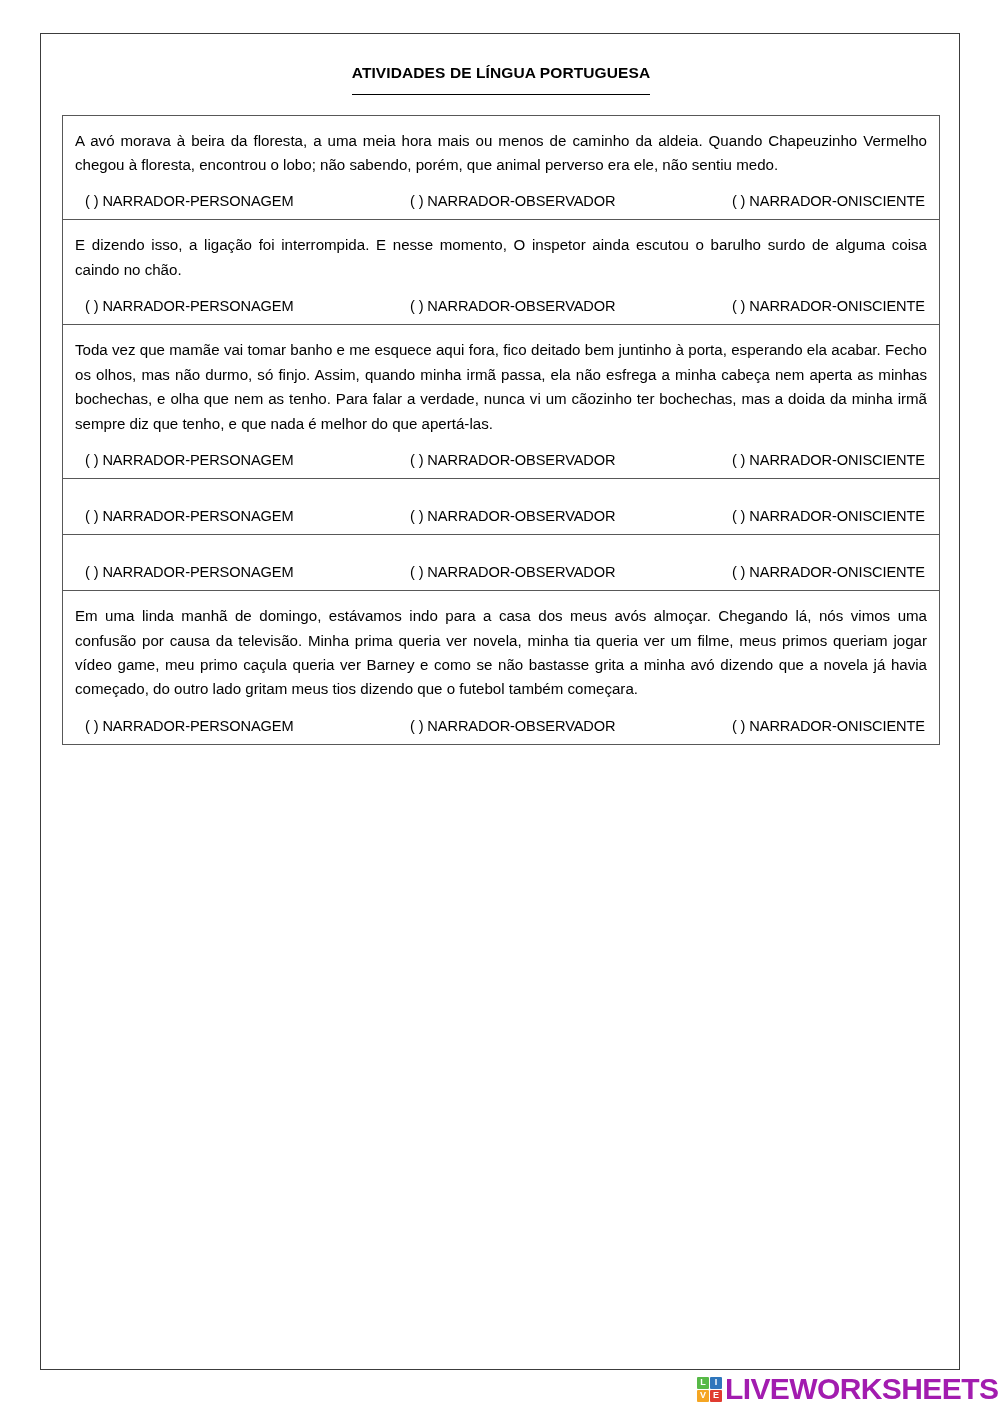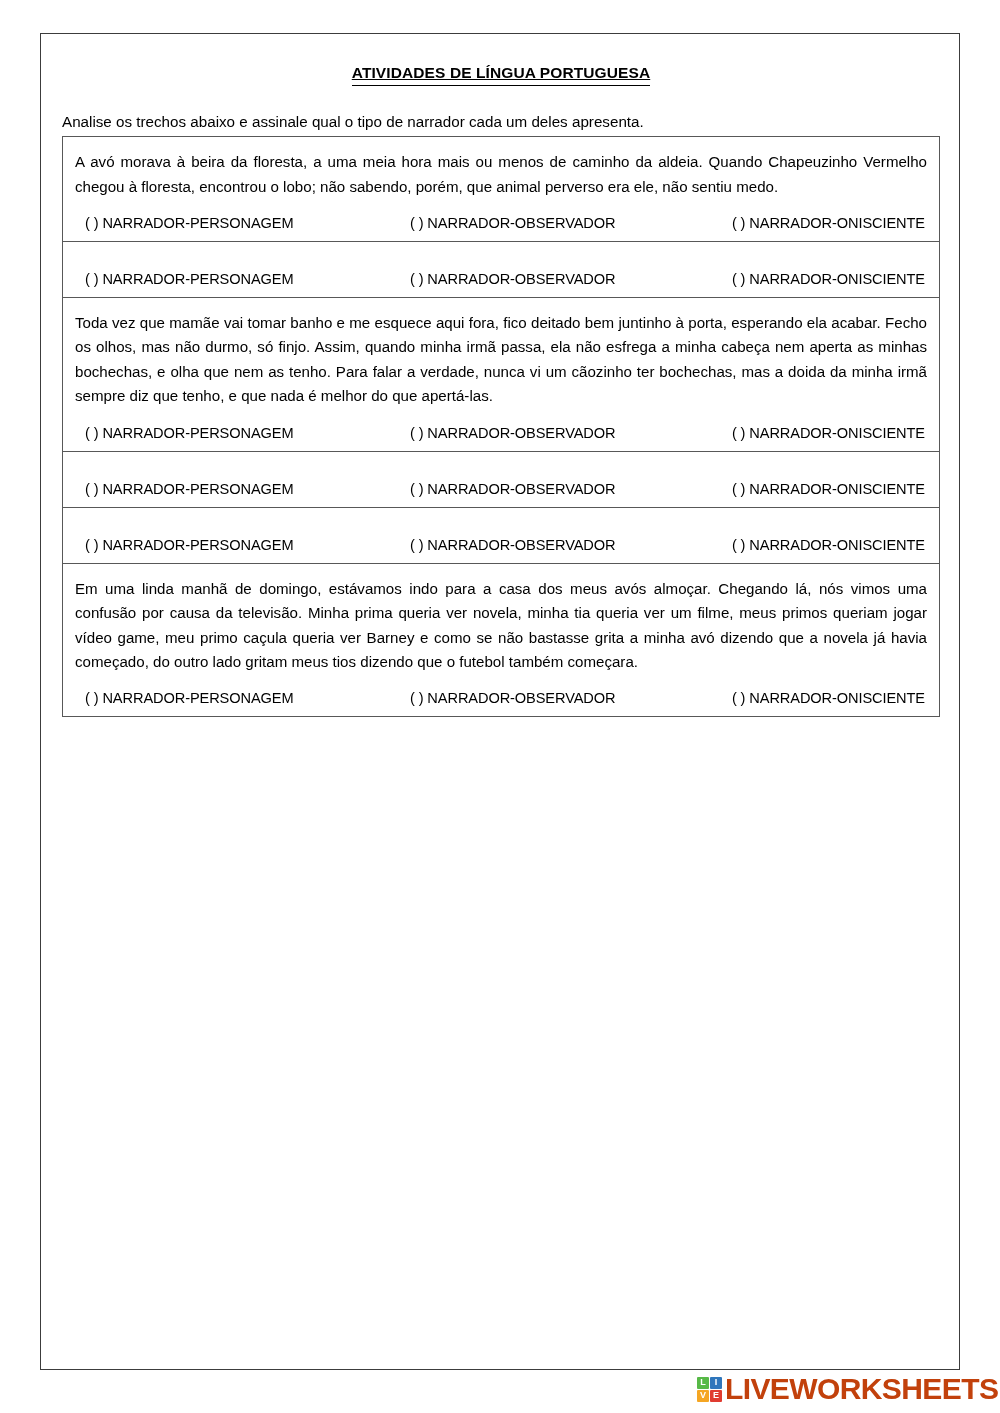--- a/index.html
+++ b/index.html
@@ -40,34 +40,33 @@
   .worksheet-title {
     text-align: center;
     font-size: 15.5px;
     font-weight: bold;
     letter-spacing: 0.1px;
     margin-top: 30px;
     line-height: 1.2;
   }
   .worksheet-title span {
     border-bottom: 1.6px solid #000;
-    padding-bottom: 4px;
-    text-decoration: underline;
+    padding-bottom: 13px;
   }
 
   
   .instruction {
     font-size: 15.2px;
     margin-top: 29px;
     line-height: 1.35;
   }
 
   
   .question-table {
-    margin-top: 4px;
+    margin-top: 32px;
     border: 1.2px solid #585858;
     box-sizing: border-box;
     width: 878px;
   }
   .question-block {
     border-bottom: 1.2px solid #585858;
     padding: 13px 12px 6px 12px;
     box-sizing: border-box;
   }
   .question-block:last-child {
@@ -126,51 +125,51 @@
     line-height: 1;
     border-radius: 1px;
   }
   .lw-b-l { background: #57b947; }
   .lw-b-i { background: #2f76bc; }
   .lw-b-v { background: #f5a623; }
   .lw-b-e { background: #e03c31; }
   .lw-wordmark {
     font-size: 30px;
     font-weight: bold;
-    color: #c2410c;
+    color: #a21caf;
     letter-spacing: -0.6px;
     line-height: 1;
   }
 </style>
 </head>
 <body>
 
 <div class="page-sheet">
   <div class="page-inner">
 
     <div class="worksheet-title">
       <span>ATIVIDADES DE LÍNGUA PORTUGUESA</span>
     </div>
 
-    <div class="instruction">Analise os trechos abaixo e assinale qual o tipo de narrador cada um deles apresenta.</div>
 
     <div class="question-table">
 
       <div class="question-block">
         <p class="passage">A avó morava à beira da floresta, a uma meia hora mais ou menos de caminho da aldeia. Quando Chapeuzinho Vermelho chegou à floresta, encontrou o lobo; não sabendo, porém, que animal perverso era ele, não sentiu medo.</p>
         <div class="options-row">
           <span class="option option-1">(   ) NARRADOR-PERSONAGEM</span>
           <span class="spacer-a"></span>
           <span class="option option-2">(   ) NARRADOR-OBSERVADOR</span>
           <span class="spacer-b"></span>
           <span class="option option-3">(   ) NARRADOR-ONISCIENTE</span>
         </div>
       </div>
 
       <div class="question-block">
+        <p class="passage">E dizendo isso, a ligação foi interrompida. E nesse momento, O inspetor ainda escutou o barulho surdo de alguma coisa caindo no chão.</p>
         <div class="options-row">
           <span class="option option-1">(   ) NARRADOR-PERSONAGEM</span>
           <span class="spacer-a"></span>
           <span class="option option-2">(   ) NARRADOR-OBSERVADOR</span>
           <span class="spacer-b"></span>
           <span class="option option-3">(   ) NARRADOR-ONISCIENTE</span>
         </div>
       </div>
 
       <div class="question-block">

